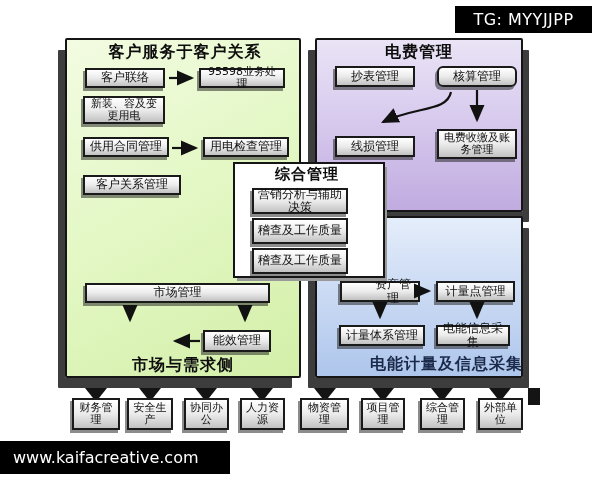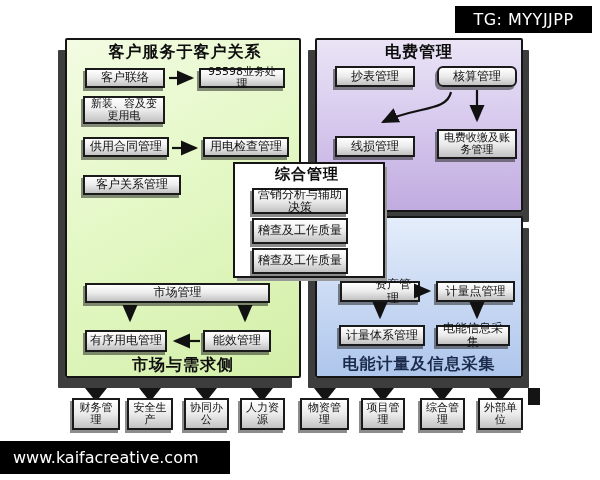--- a/index.html
+++ b/index.html
@@ -46,30 +46,29 @@
 
 <div id="stage">
 
   <div class="panel" id="panel-customer"></div>
   <div class="panel" id="panel-billing"></div>
   <div class="panel" id="panel-metering"></div>
 
   <div class="ptitle" style="left:49px;top:42px;width:272px;">客户服务于客户关系</div>
   <div class="ptitle" style="left:65px;top:355px;width:236px;">市场与需求侧</div>
   <div class="ptitle" style="left:315px;top:42px;width:208px;">电费管理</div>
-  <div class="ptitle navy" style="left:315px;top:354px;width:208px;">电能计量及信息采集</div>
+  <div class="ptitle navy" style="left:315px;top:354px;width:208px;text-align:right;">电能计量及信息采集</div>
 
   <div class="gbox" style="left:85px;top:68px;width:80px;height:20px;">客户联络</div>
   <div class="gbox small" style="left:199px;top:68px;width:86px;height:20px;">95598业务处理</div>
   <div class="gbox small" style="left:83px;top:96px;width:82px;height:28px;">新装、容及变更用电</div>
   <div class="gbox" style="left:83px;top:137px;width:86px;height:20px;">供用合同管理</div>
   <div class="gbox" style="left:203px;top:137px;width:86px;height:20px;">用电检查管理</div>
   <div class="gbox" style="left:83px;top:175px;width:98px;height:20px;">客户关系管理</div>
   <div class="gbox" style="left:85px;top:283px;width:185px;height:20px;">市场管理</div>
-  <div class="gbox" style="left:85px;top:330px;width:82px;height:22px;">有序用电管理</div>
   <div class="gbox" style="left:203px;top:330px;width:68px;height:22px;">能效管理</div>
 
   <div class="gbox" style="left:335px;top:66px;width:80px;height:21px;">抄表管理</div>
   <div class="gbox" style="left:437px;top:66px;width:80px;height:21px;border-radius:6px;">核算管理</div>
   <div class="gbox small" style="left:437px;top:129px;width:80px;height:30px;">电费收缴及账务管理</div>
   <div class="gbox" style="left:335px;top:136px;width:80px;height:21px;">线损管理</div>
 
   <div class="gbox" style="left:340px;top:281px;width:80px;height:21px;padding-left:28px;">资产管理</div>
   <div class="gbox" style="left:436px;top:281px;width:79px;height:21px;">计量点管理</div>
   <div class="gbox" style="left:339px;top:325px;width:86px;height:21px;">计量体系管理</div>

